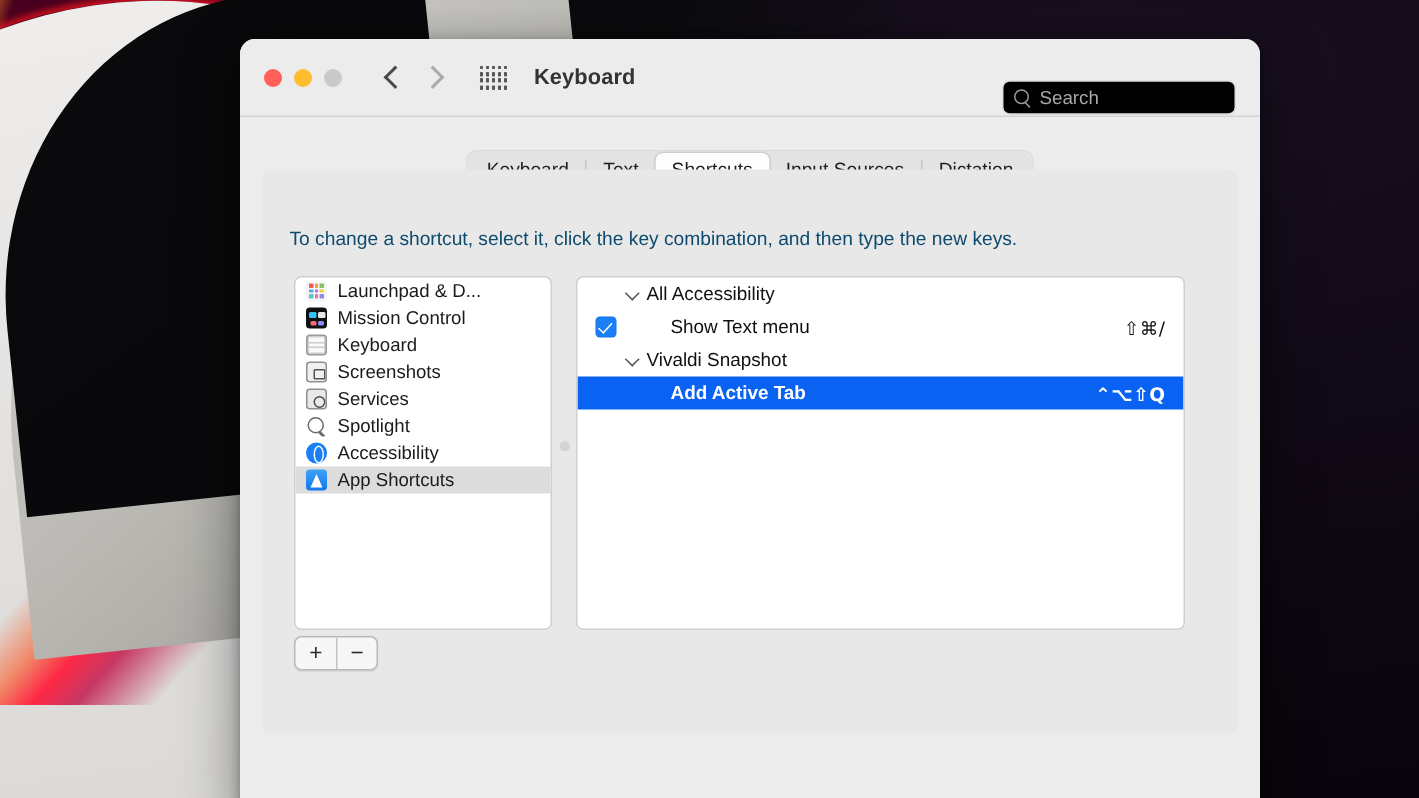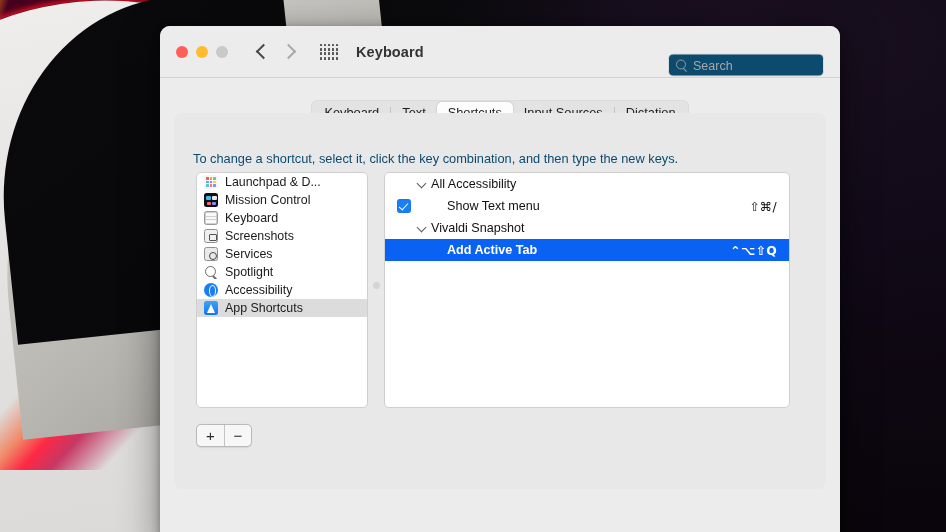--- a/index.html
+++ b/index.html
@@ -143,21 +143,21 @@
     letter-spacing: 0.1px;
   }
 
   .search-box {
     position: absolute;
     right: 16px; top: 39px;
     transform: translateY(-50%);
     width: 156px; height: 23px;
     border: 1px solid #dcdcdc;
     border-radius: 5px;
-    background: #0c4a6e;
+    background: #000000;
     display: flex; align-items: center;
     padding: 0 7px;
     gap: 6px;
   }
   .mag { width: 11px; height: 11px; position: relative; flex: none; }
   .mag::before {
     content: ""; position: absolute; left: 0; top: 0;
     width: 8px; height: 8px; border: 1.4px solid #9a9a9a; border-radius: 50%;
   }
   .mag::after {
@@ -200,21 +200,21 @@
     width: 652px; height: 376px;
     background: #e8e8e8;
     border-radius: 8px;
   }
   .hint {
     position: absolute; left: 19px; top: 38px;
     font-size: 12.8px; color: #0c4a6e;
     white-space: nowrap;
   }
 
-  .lists { position: absolute; left: 22px; top: 59px; display: flex; border-radius: 12px; }
+  .lists { position: absolute; left: 22px; top: 71px; display: flex; border-radius: 12px; }
 
   .sidebar {
     width: 172px; height: 236px;
     background: #fff;
     border: 1px solid #cfcfcf;
     border-radius: 5px;
     overflow: hidden;
   }
   .side-row {
     display: flex; align-items: center;

